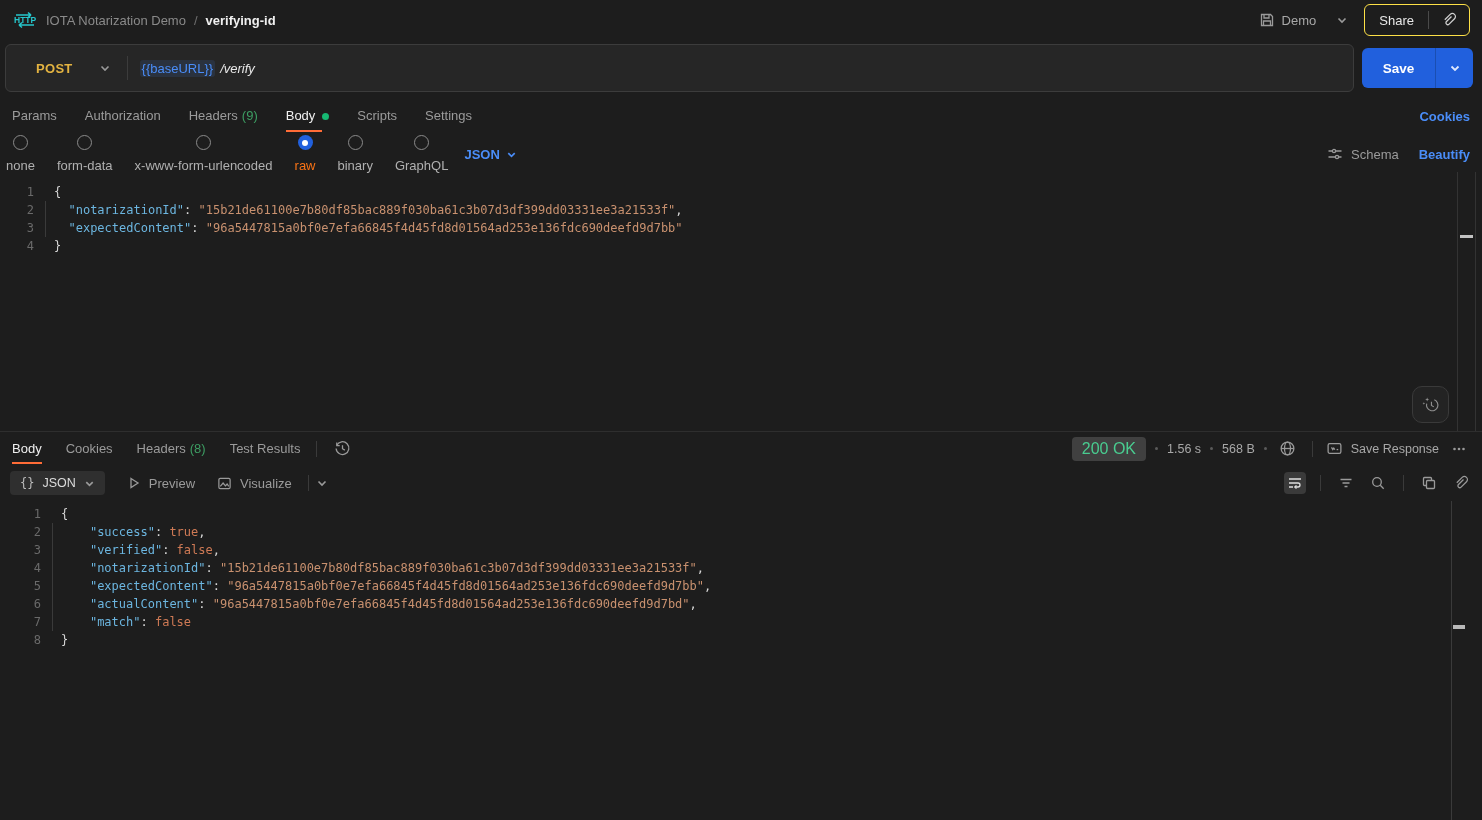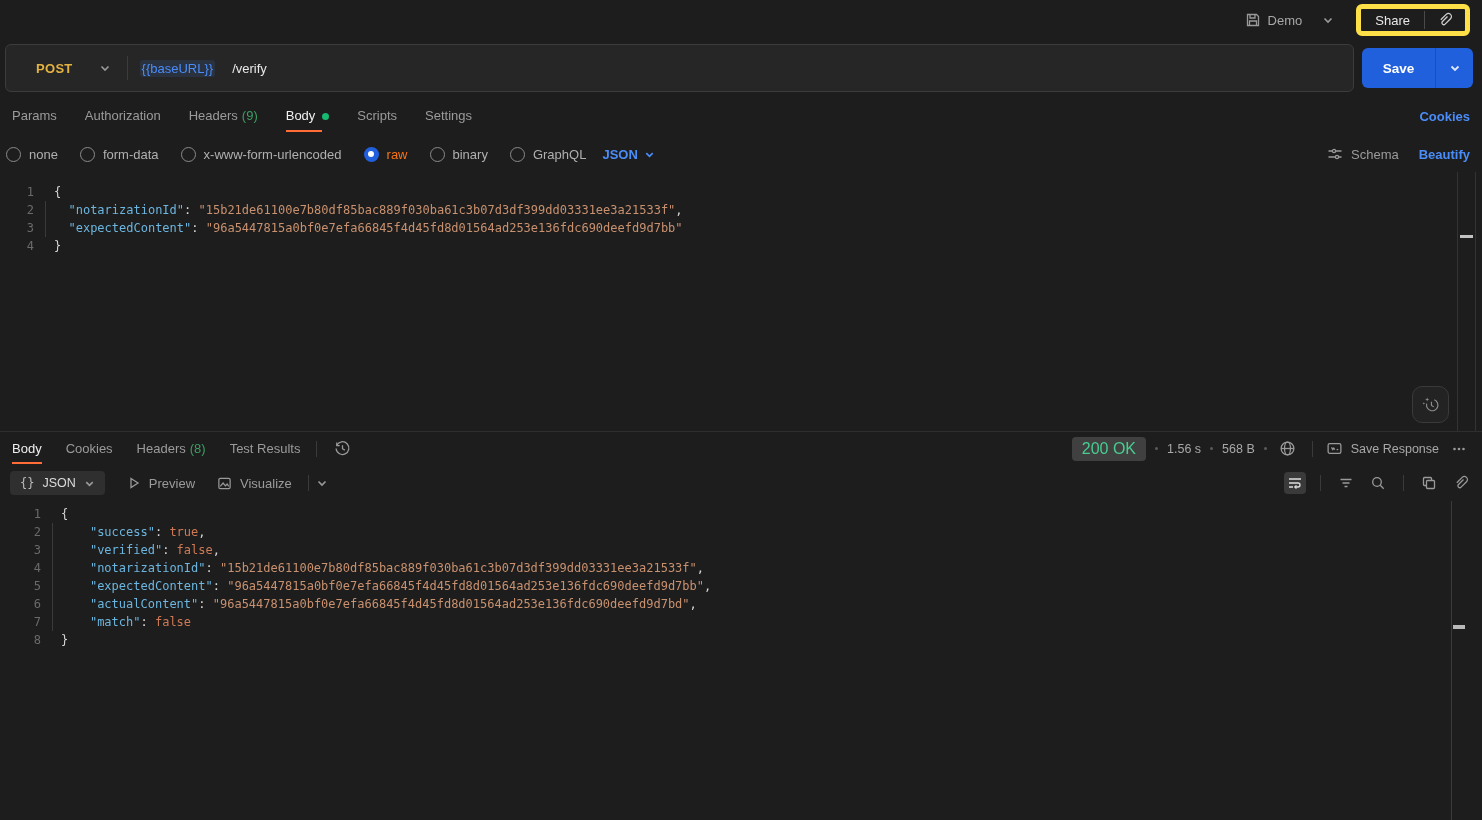--- a/index.html
+++ b/index.html
@@ -10,22 +10,22 @@
 
   
   .topbar { height:40px; display:flex; align-items:center; padding:0 12px; background:#1d1d1d; }
   .crumb { display:flex; align-items:center; gap:8px; font-size:13px; }
   .crumb .coll { color:#8a8a8a; }
   .crumb .sep { color:#6f6f6f; }
   .crumb .req { color:#f0f0f0; font-weight:bold; }
   .topbar-right { margin-left:auto; display:flex; align-items:center; gap:4px; }
   .tb-btn { display:flex; align-items:center; gap:7px; color:#a8a8a8; font-size:13px;
             padding:6px 8px; border-radius:4px; cursor:pointer; }
-  .share-group { display:flex; align-items:center; border:5px solid #fde047; border-radius:6px;
-                 margin-left:10px; height:32px; }
+  .share-group { display:flex; align-items:center; border:1px solid #fde047; border-radius:6px;
+                 margin-left:4px; height:32px; }
   .share-group .share-label { color:#e8e8e8; font-size:13px; padding:0 14px; cursor:pointer; }
   .share-group .vdiv { width:1px; height:18px; background:#4a4a4a; }
   .share-group .linkbtn { padding:0 12px; cursor:pointer; }
 
   
   .url-row { height:56px; display:flex; align-items:center; padding:0 9px 0 5px; gap:8px; }
   .url-input { flex:1; height:48px; background:#262626; border:1px solid #3c3c3c; border-radius:6px;
                display:flex; align-items:center; overflow:hidden; }
   .method { display:flex; align-items:center; gap:26px; padding:0 16px 0 30px; cursor:pointer; }
   .method .m { color:#e3b341; font-weight:bold; font-size:13px; letter-spacing:.3px; }
@@ -44,21 +44,21 @@
   .tab { font-size:13px; color:#9b9b9b; cursor:pointer; position:relative; padding:10px 0 12px; }
   .tab .cnt { color:#3d9e63; margin-left:4px; }
   .tab.active { color:#f0f0f0; }
   .tab.active::after { content:""; position:absolute; left:0; bottom:3px; height:2px; width:36px; background:#ff6c37; }
   .tab .dot { display:inline-block; width:7px; height:7px; border-radius:50%; background:#16b872; margin-left:7px; }
   .cookies { margin-left:auto; color:#4a8df8; font-size:13px; font-weight:bold; cursor:pointer; }
 
   
   .opts-row { height:36px; display:flex; align-items:center; padding:0 12px 0 6px; }
   .radios { display:flex; align-items:center; gap:22px; }
-  .radio { display:flex; align-items:center; gap:8px; font-size:13px; color:#b0b0b0; cursor:pointer; }
+  .radio { display:flex; align-items:center; gap:8px; font-size:13px; color:#b0b0b0; cursor:pointer;flex-direction:column; }
   .radio .c { width:15px; height:15px; border-radius:50%; border:1.5px solid #8a8a8a; }
   .radio.sel { color:#f97316; }
   .radio.sel .c { border:none; background:#2160dd; position:relative; }
   .radio.sel .c::after { content:""; position:absolute; left:4.5px; top:4.5px; width:6px; height:6px;
                          border-radius:50%; background:#fff; }
   .lang { margin-left:16px; display:flex; align-items:center; gap:6px; color:#4a8df8;
           font-size:13px; font-weight:bold; cursor:pointer; }
   .opts-right { margin-left:auto; display:flex; align-items:center; gap:20px; }
   .schema { display:flex; align-items:center; gap:8px; color:#9b9b9b; font-size:13px; cursor:pointer; }
   .beautify { color:#4a8df8; font-size:13px; font-weight:bold; cursor:pointer; }
@@ -110,20 +110,32 @@
   .tb-right { margin-left:auto; display:flex; align-items:center; gap:10px; }
   .iconbtn.on { background:#3a3a3a; color:#e0e0e0; }
   .resp-body { position:relative; flex:1; }
   .rruler { position:absolute; top:0; bottom:0; right:17px; width:14px; border-left:1px solid #3a3a3a; }
   .rruler .mark { position:absolute; left:1px; width:12px; height:4px; background:#b8b8b8; cursor:pointer; }
 </style>
 </head>
 <body>
 
 <div class="topbar">
+  <div class="crumb">
+    <span style="color:#26c6cc;">
+      <svg width="26" height="24" viewBox="0 0 26 24" fill="none" stroke="currentColor" stroke-width="1.6">
+        <path d="M4 7 h15 M19 7 l-3 -2.5 M19 7 l-3 2.5"></path>
+        <path d="M22 17 h-15 M7 17 l3 -2.5 M7 17 l3 2.5"></path>
+        <text x="2" y="15" font-size="8.5" font-family="Liberation Sans" font-weight="bold" fill="currentColor" stroke="none">HTTP</text>
+      </svg>
+    </span>
+    <span class="coll">IOTA Notarization Demo</span>
+    <span class="sep">/</span>
+    <span class="req">verifying-id</span>
+  </div>
   <div class="topbar-right">
     <div class="tb-btn">
       <span class="ico">
         <svg width="16" height="16" viewBox="0 0 16 16" fill="none" stroke="currentColor" stroke-width="1.3">
           <path d="M2.5 2.5 h9 l2 2 v9 h-11 z"></path>
           <path d="M5 2.5 v3.5 h5 v-3.5"></path>
           <path d="M4.5 13.5 v-4.5 h7 v4.5"></path>
         </svg>
       </span>
       <span>Demo</span>
@@ -155,21 +167,21 @@
       <span class="m">POST</span>
       <span class="ico">
         <svg width="12" height="12" viewBox="0 0 12 12" fill="none" stroke="currentColor" stroke-width="1.6">
           <path d="M2.5 4.5 L6 8 L9.5 4.5"></path>
         </svg>
       </span>
     </div>
     <div class="url-div"></div>
     <div class="url-text">
       <span class="var-chip">{{baseURL}}</span>
-      <span style="margin-left:15px;">/verify</span>
+      <span style="margin-left:3px;font-style:italic;">/verify</span>
     </div>
   </div>
   <div class="send">
     <div class="main">Save</div>
     <div class="arrow">
       <span>
         <svg width="12" height="12" viewBox="0 0 12 12" fill="none" stroke="currentColor" stroke-width="1.8">
           <path d="M2.5 4.5 L6 8 L9.5 4.5"></path>
         </svg>
       </span>

